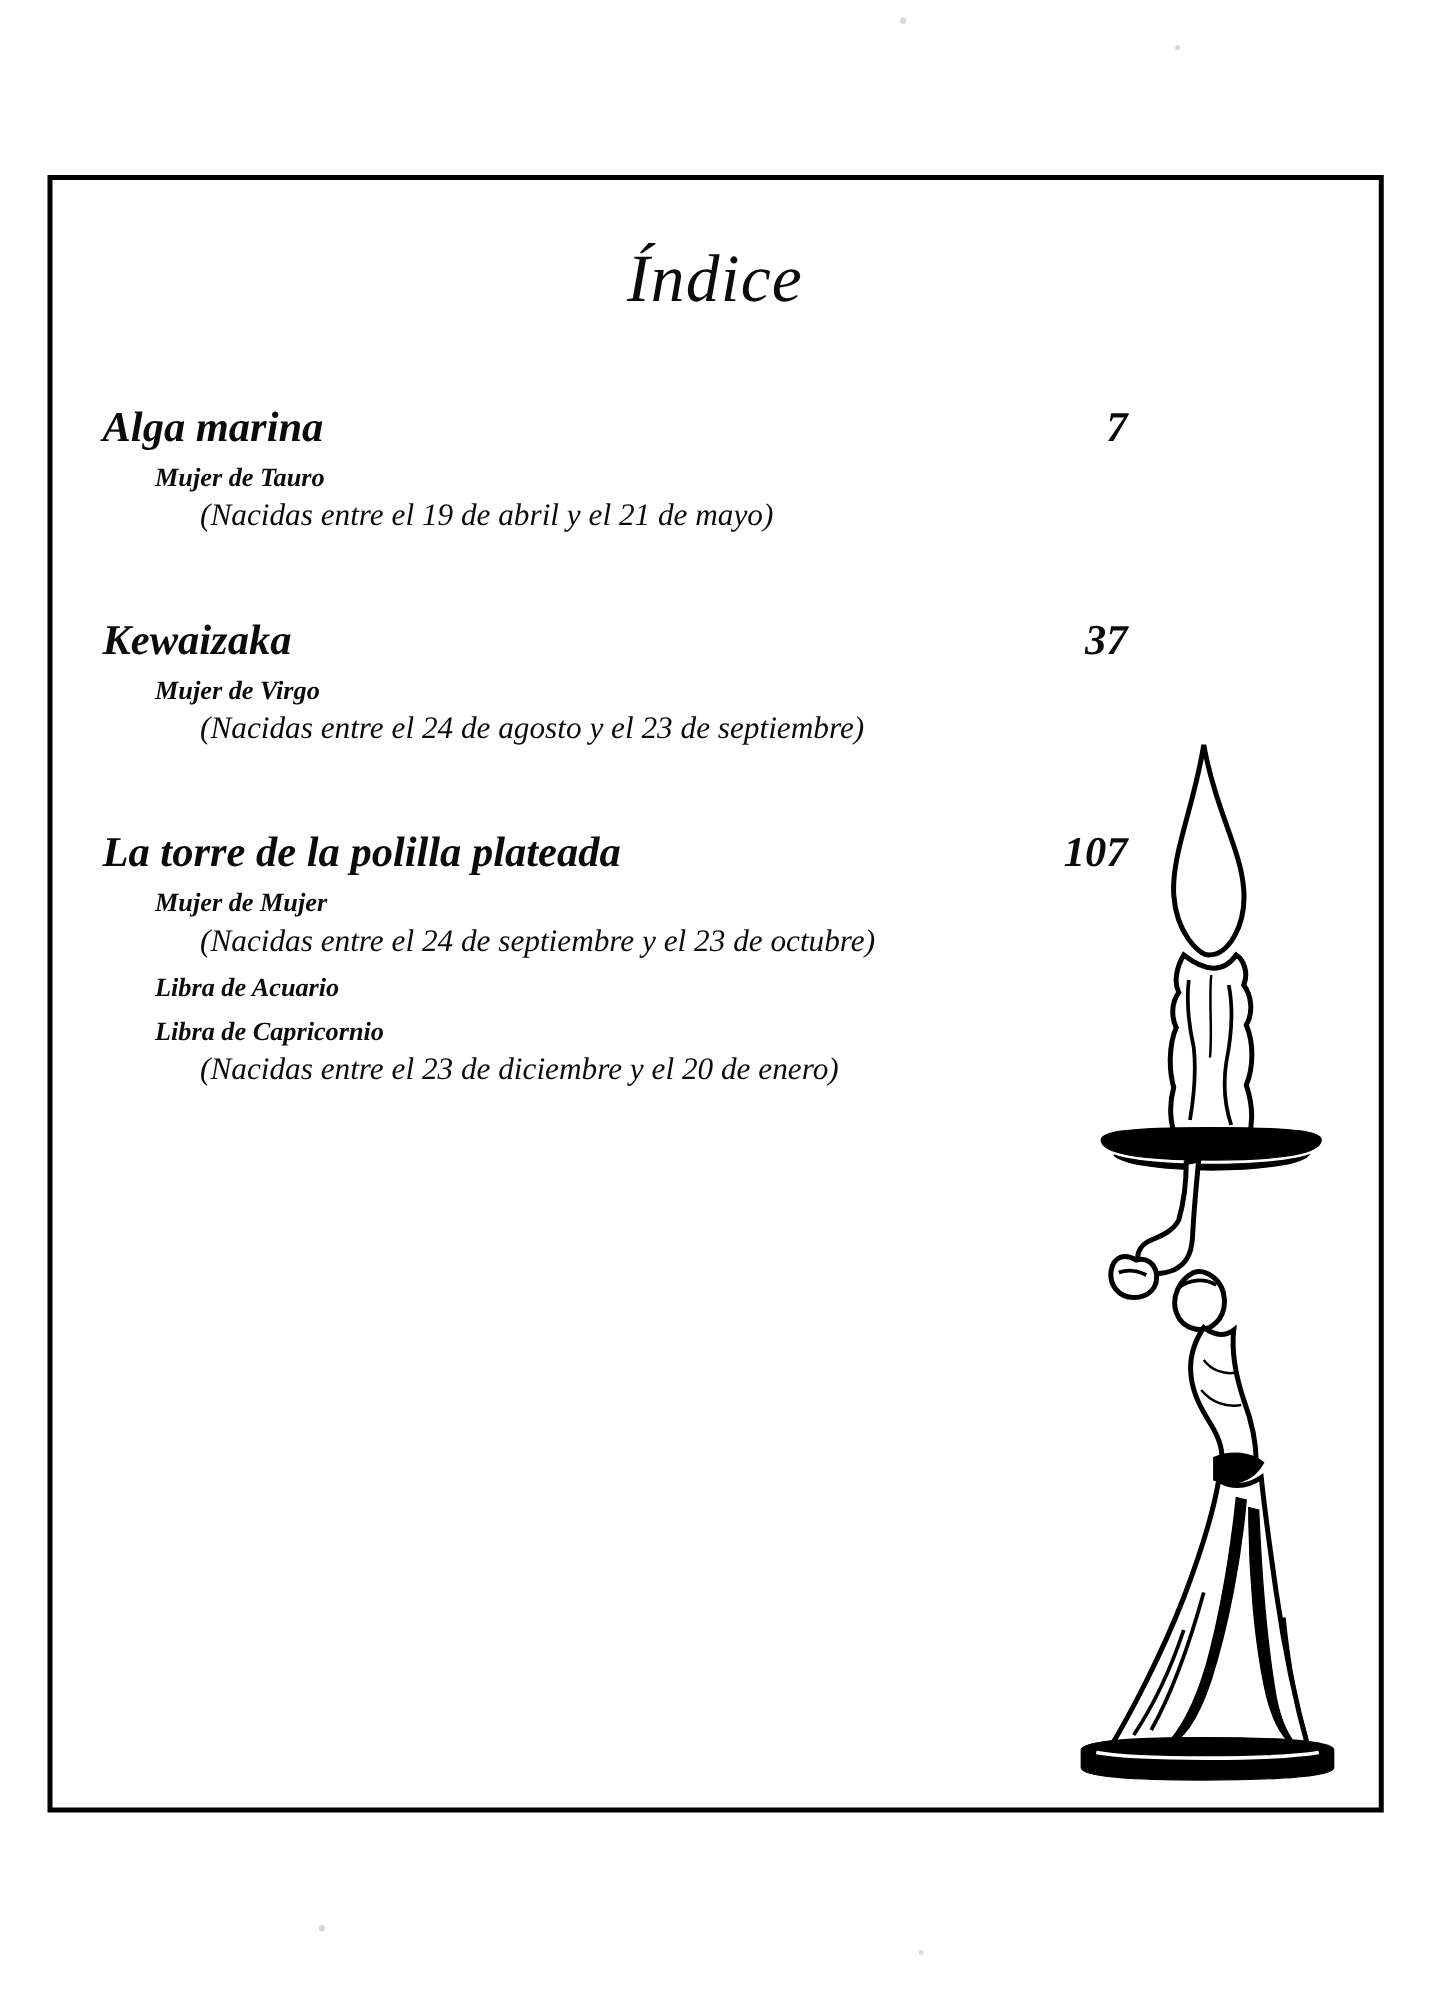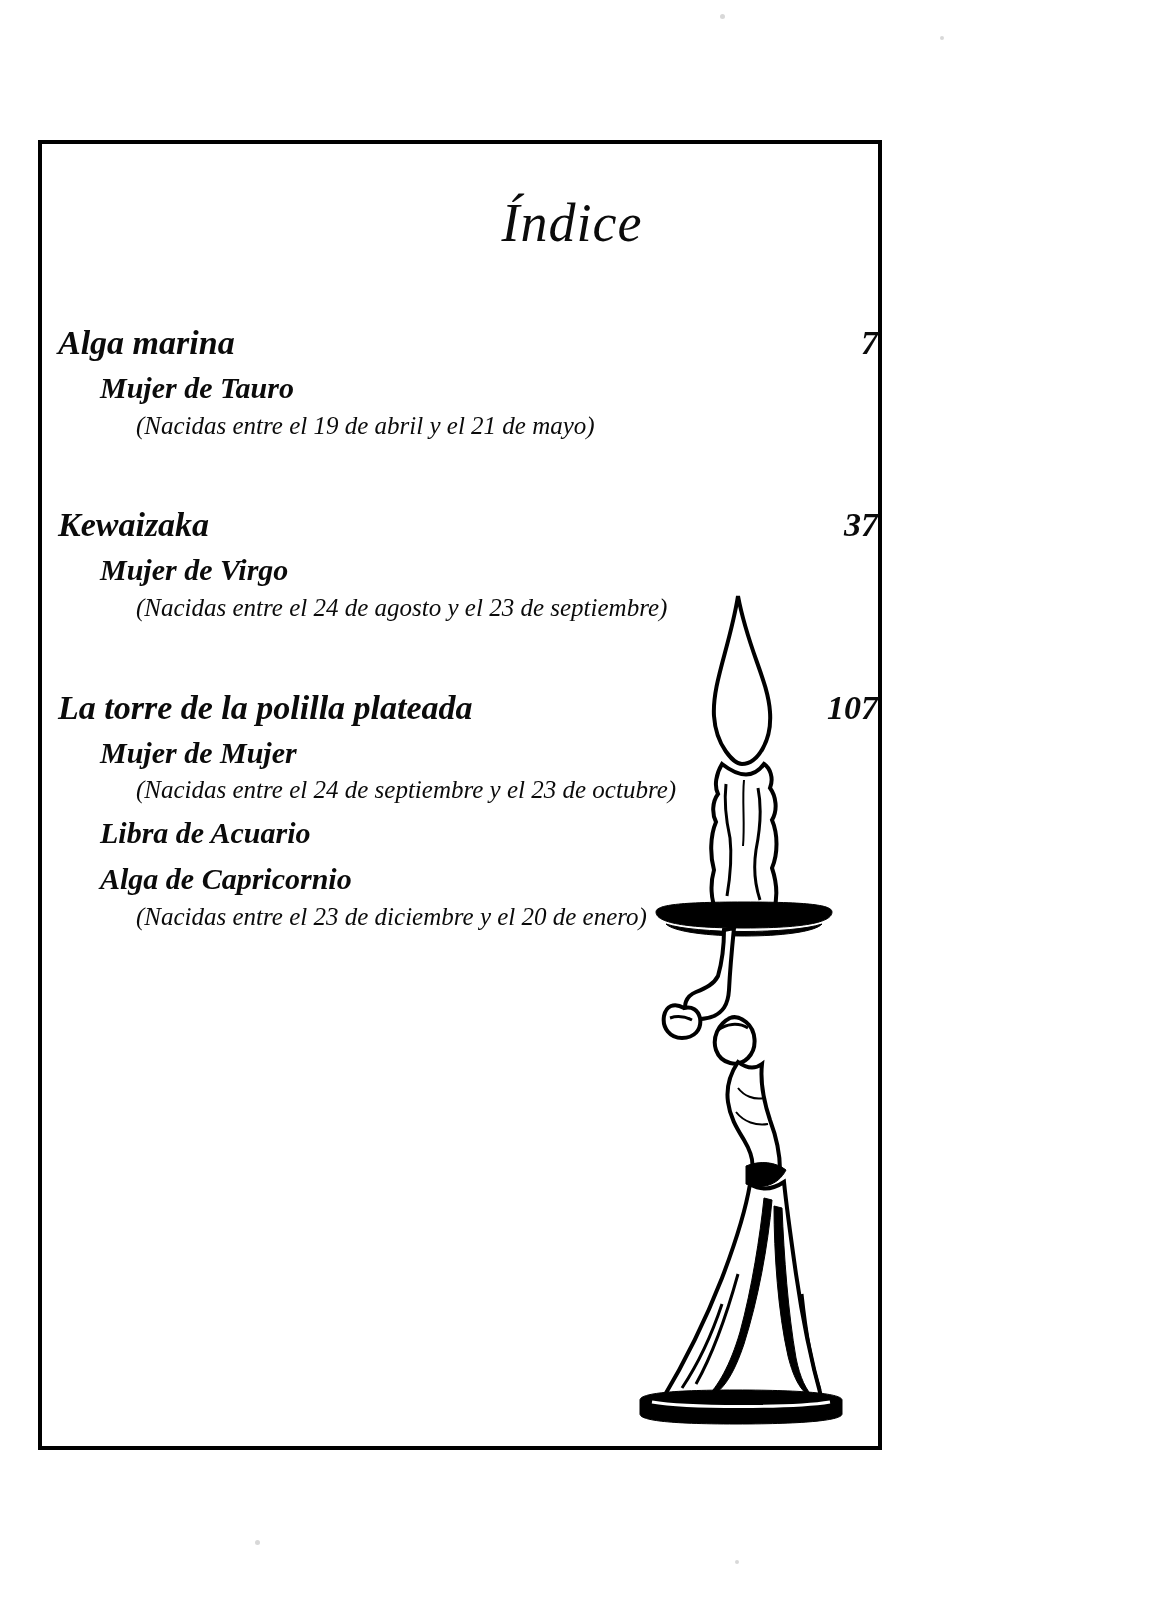--- a/index.html
+++ b/index.html
@@ -20,39 +20,39 @@
     left: 0;
     top: 0;
     width: 1149px;
     height: 1600px;
     background: #ffffff;
   }
   .frame {
     position: absolute;
     left: 38px;
     top: 140px;
-    width: 844px;
+    width: 1069px;
     height: 1310px;
     border: 4px solid #000000;
     box-sizing: border-box;
     background: #ffffff;
   }
   .title {
     position: absolute;
     left: 0;
     top: 48px;
     width: 1060px;
     text-align: center;
     font-style: italic;
     font-size: 54px;
     letter-spacing: 1px;
   }
   .toc {
     position: absolute;
-    left: 16px;
+    left: 40px;
     top: 180px;
     width: 1000px;
   }
   .entry {
     margin-bottom: 64px;
     position: relative;
   }
   .entry:last-child { margin-bottom: 0; }
   .entry-head {
     display: flex;
@@ -71,21 +71,21 @@
     font-size: 34px;
     margin-left: auto;
     text-align: right;
   }
   .sign {
     margin-top: 6px;
   }
   .sign-name {
     font-weight: bold;
     font-style: italic;
-    font-size: 30px;
+    font-size: 21px;
     margin-left: 42px;
     line-height: 1.35;
   }
   .sign-dates {
     font-style: italic;
     font-size: 25px;
     margin-left: 78px;
     line-height: 1.35;
   }
   .candle {
@@ -145,21 +145,21 @@
           <span class="entry-page">107</span>
         </div>
         <div class="sign">
           <div class="sign-name">Mujer de Mujer</div>
           <div class="sign-dates">(Nacidas entre el 24 de septiembre y el 23 de octubre)</div>
         </div>
         <div class="sign">
           <div class="sign-name">Libra de Acuario</div>
         </div>
         <div class="sign">
-          <div class="sign-name">Alga de Capricornio</div>
+          <div class="sign-name">Libra de Capricornio</div>
           <div class="sign-dates">(Nacidas entre el 23 de diciembre y el 20 de enero)</div>
         </div>
       </div>
 
     </div>
 
     <div class="candle">
       <svg viewBox="0 0 230 840" width="230" height="840" xmlns="http://www.w3.org/2000/svg" aria-hidden="true">
         <g fill="#000000" stroke="#000000">
 

